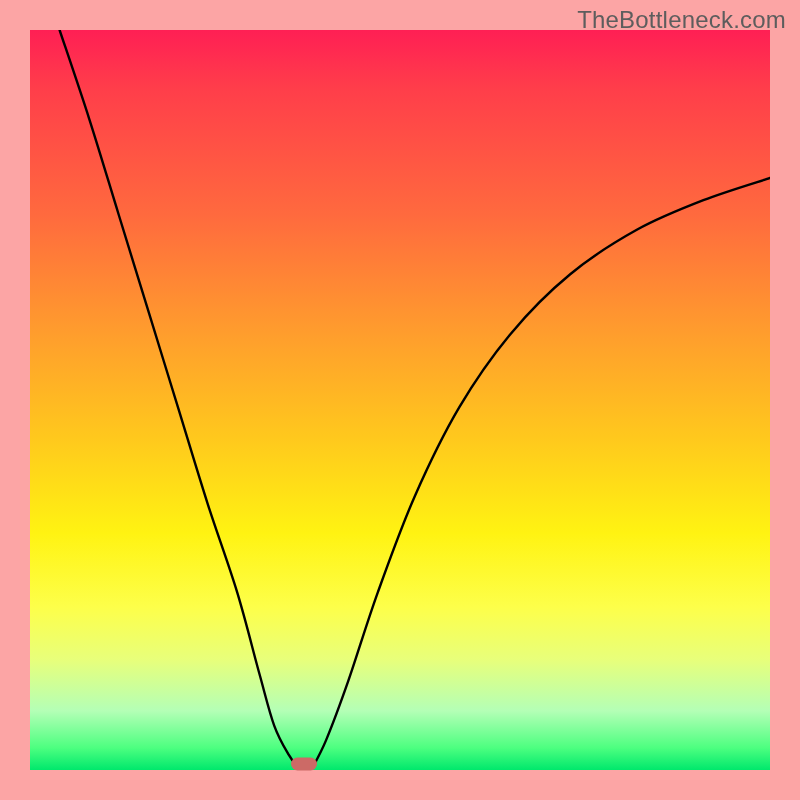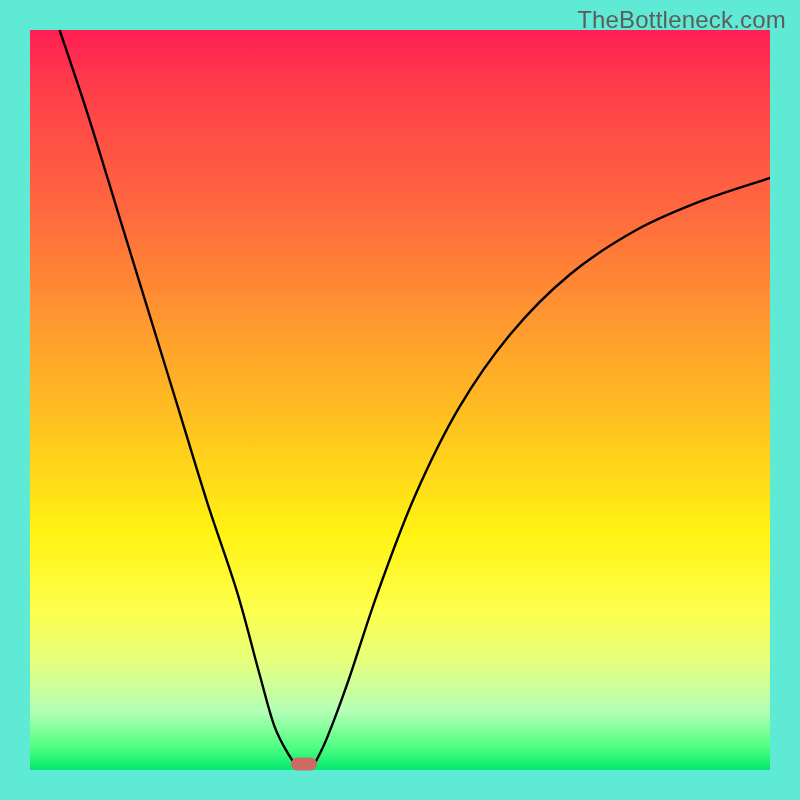--- a/index.html
+++ b/index.html
@@ -8,21 +8,21 @@
     width: 800px;
     height: 800px;
     background: #000;
     font-family: Arial, Helvetica, sans-serif;
     overflow: hidden;
   }
   .frame {
     position: relative;
     width: 800px;
     height: 800px;
-    background: #5eead4;
+    background: #fca5a5;
   }
   .watermark {
     position: absolute;
     top: 6px;
     right: 14px;
     color: #5d5d5d;
     font-size: 24px;
     font-weight: 500;
     letter-spacing: 0.2px;
     z-index: 50;

